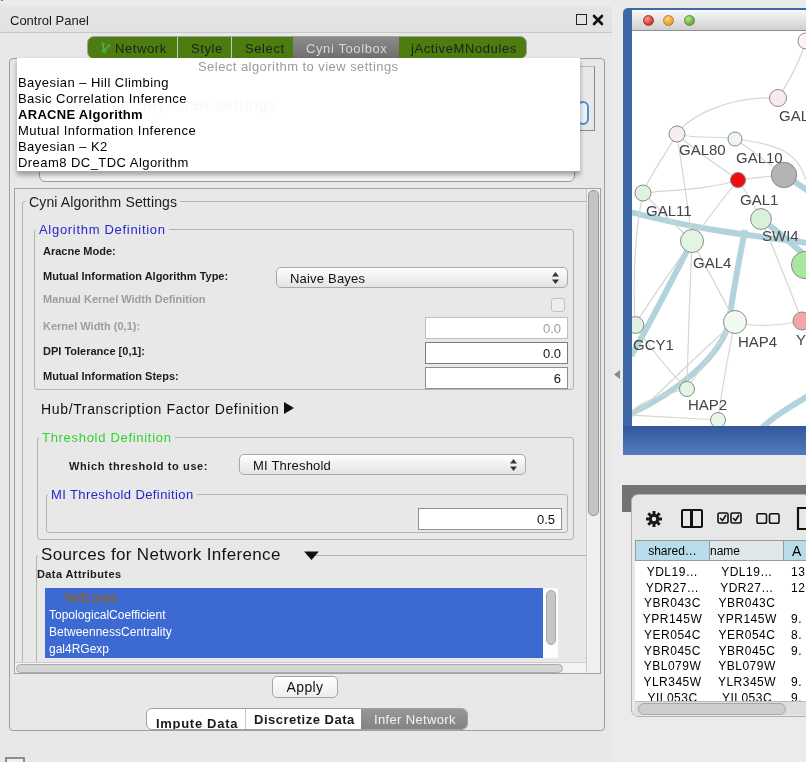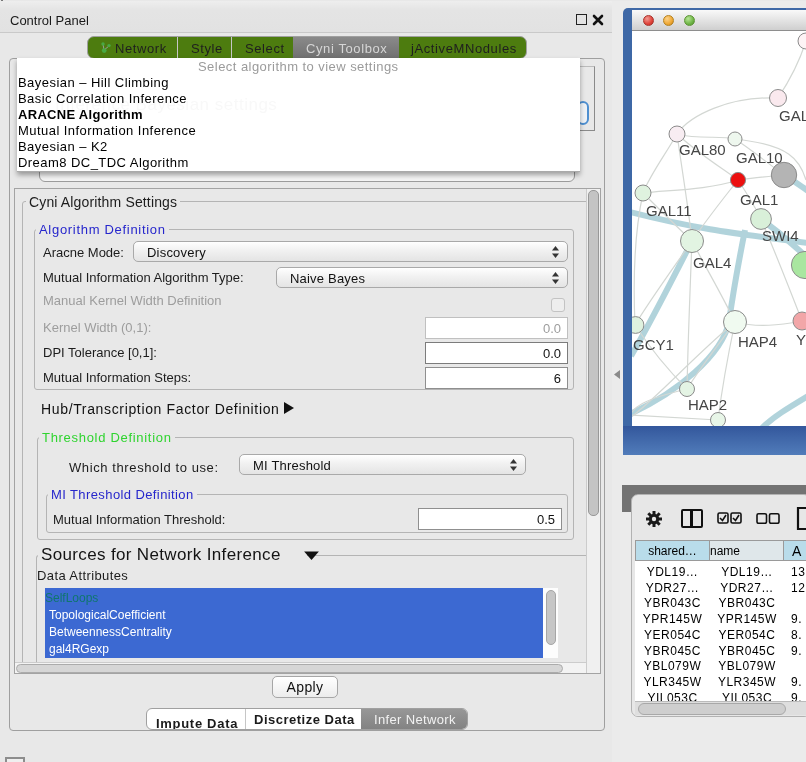--- a/index.html
+++ b/index.html
@@ -1,17 +1,17 @@
 <!DOCTYPE html>
 <html><head><meta charset="utf-8"><style>
 *{margin:0;padding:0;box-sizing:border-box}
 html,body{width:806px;height:762px;font-family:"Liberation Sans",sans-serif;background:#e8e8e8;overflow:hidden}
 body{position:relative}
 .abs{position:absolute}
-.lbl{position:absolute;font-size:13px;font-weight:normal;color:#1c1c1c;white-space:nowrap}
+.lbl{position:absolute;font-size:11px;font-weight:bold;color:#1c1c1c;white-space:nowrap}
 .dis{color:#9d9d9d}
 .combo{position:absolute;border:1px solid #a9a9a9;border-radius:5px;background:linear-gradient(#ffffff,#f1f1f1 45%,#e4e4e4);font-size:13px;color:#111;white-space:nowrap}
 .combo .tx{position:absolute;left:13px;top:50%;transform:translateY(-50%);letter-spacing:0.2px}
 .spin{position:absolute;right:7px;top:50%;transform:translateY(-50%);width:9px;height:12px}
 .field{position:absolute;border:1px solid #8f8f8f;background:#fff;font-size:13px;color:#111}
 .field span{position:absolute;right:6px;top:50%;transform:translateY(-50%)}
 .grp{position:absolute;border:1px solid #b4b4b4;border-radius:3px}
 .gl{position:absolute;background:#e8e8e8;padding:0 3px;font-size:13px;white-space:nowrap;letter-spacing:0.7px}
 .pop{position:absolute;left:1px;font-size:13px;color:#000;letter-spacing:0.45px;white-space:nowrap}
 .tab{position:absolute;top:4px;font-size:13px;color:#1f1f1f;letter-spacing:0.6px;white-space:nowrap}
@@ -57,27 +57,20 @@
   </div>
 
   <div class="abs" style="left:14px;top:187px;width:587px;height:486px;border:1px solid #a3a3a3;background:#e8e8e8;overflow:hidden">
     <div class="abs" style="left:7px;top:12px;width:567px;height:600px;border:1px solid #b4b4b4;border-radius:3px"></div>
     <div class="abs" style="left:11px;top:5px;background:#e8e8e8;padding:0 3px;font-size:14px;color:#1c1c1c;letter-spacing:0.15px">Cyni Algorithm Settings</div>
 
     <div class="grp" style="left:19px;top:40px;width:540px;height:161px"></div>
     <div class="gl" style="left:21px;top:33px;color:#2626cc">Algorithm Definition</div>
 
     <div class="lbl" style="left:28px;top:56px">Aracne Mode:</div>
-    <div class="combo" style="left:118px;top:52px;width:435px;height:21px">
-        <span class="tx">Discovery</span>
-      <svg class="spin" viewBox="0 0 9 12">
-          <path d="M4.5 0 L8 4.5 H1 Z" fill="#333"></path>
-          <path d="M4.5 12 L8 7.5 H1 Z" fill="#333"></path>
-        </svg>
-      </div>
 
     <div class="lbl" style="left:28px;top:81px">Mutual Information Algorithm Type:</div>
     <div class="combo" style="left:261px;top:78px;width:292px;height:21px">
         <span class="tx">Naive Bayes</span>
       <svg class="spin" viewBox="0 0 9 12">
           <path d="M4.5 0 L8 4.5 H1 Z" fill="#333"></path>
           <path d="M4.5 12 L8 7.5 H1 Z" fill="#333"></path>
         </svg>
       </div>
 
@@ -112,36 +105,35 @@
         <span class="tx">MI Threshold</span>
       <svg class="spin" viewBox="0 0 9 12">
           <path d="M4.5 0 L8 4.5 H1 Z" fill="#333"></path>
           <path d="M4.5 12 L8 7.5 H1 Z" fill="#333"></path>
         </svg>
       </div>
 
     <div class="grp" style="left:31px;top:305px;width:522px;height:39px"></div>
     <div class="gl" style="left:33px;top:298px;color:#2626cc;letter-spacing:0.4px">MI Threshold Definition</div>
 
-    <div class="lbl" style="left:38px;top:323px">Mutual Information Threshold:</div>
     <div class="field" style="left:403px;top:319px;width:144px;height:22px">
         <span>0.5</span>
       </div>
 
     <div class="abs" style="left:21px;top:366px;width:562px;height:200px;border:1px solid #b4b4b4;border-bottom:none;border-radius:3px 3px 0 0"></div>
     <div class="gl" style="left:23px;top:356px;color:#141414;font-size:17px;letter-spacing:0.35px;padding:0 26px 0 3px">Sources for Network Inference</div>
     <svg class="abs" style="left:288px;top:362px" width="17" height="9.5" viewBox="0 0 16 9">
         <path d="M1 0.5 L15 0.5 L8 8.5 Z" fill="#111"></path>
       </svg>
 
     <div class="lbl" style="left:22px;top:379px;letter-spacing:0.4px">Data Attributes</div>
 
     <div class="abs" style="left:30px;top:399px;width:513px;height:70px;background:#fdfdfd;font-size:12px">
       <div class="abs" style="left:0;top:0;width:498px;height:70px;background:#3c69d2"></div>
-      <div class="abs" style="left:0;top:3px;color:#0f766e">SelfLoops</div>
+      <div class="abs" style="left:19px;top:3px;color:#a16207">SelfLoops</div>
       <div class="abs" style="left:4px;top:20px;color:#fff">TopologicalCoefficient</div>
       <div class="abs" style="left:4px;top:37px;color:#fff">BetweennessCentrality</div>
       <div class="abs" style="left:4px;top:54px;color:#fff">gal4RGexp</div>
       <div class="abs" style="left:501px;top:2px;width:10px;height:55px;background:#c6c6c6;border:1px solid #a6a6a6;border-radius:5px"></div>
     </div>
 
     <div class="abs" style="left:0;top:473px;width:571px;height:12px;background:#f3f3f3;border-top:1px solid #ccc">
       <div class="abs" style="left:1px;top:1px;width:547px;height:9px;background:#d6d6d6;border:1px solid #ababab;border-radius:5px"></div>
     </div>
 

